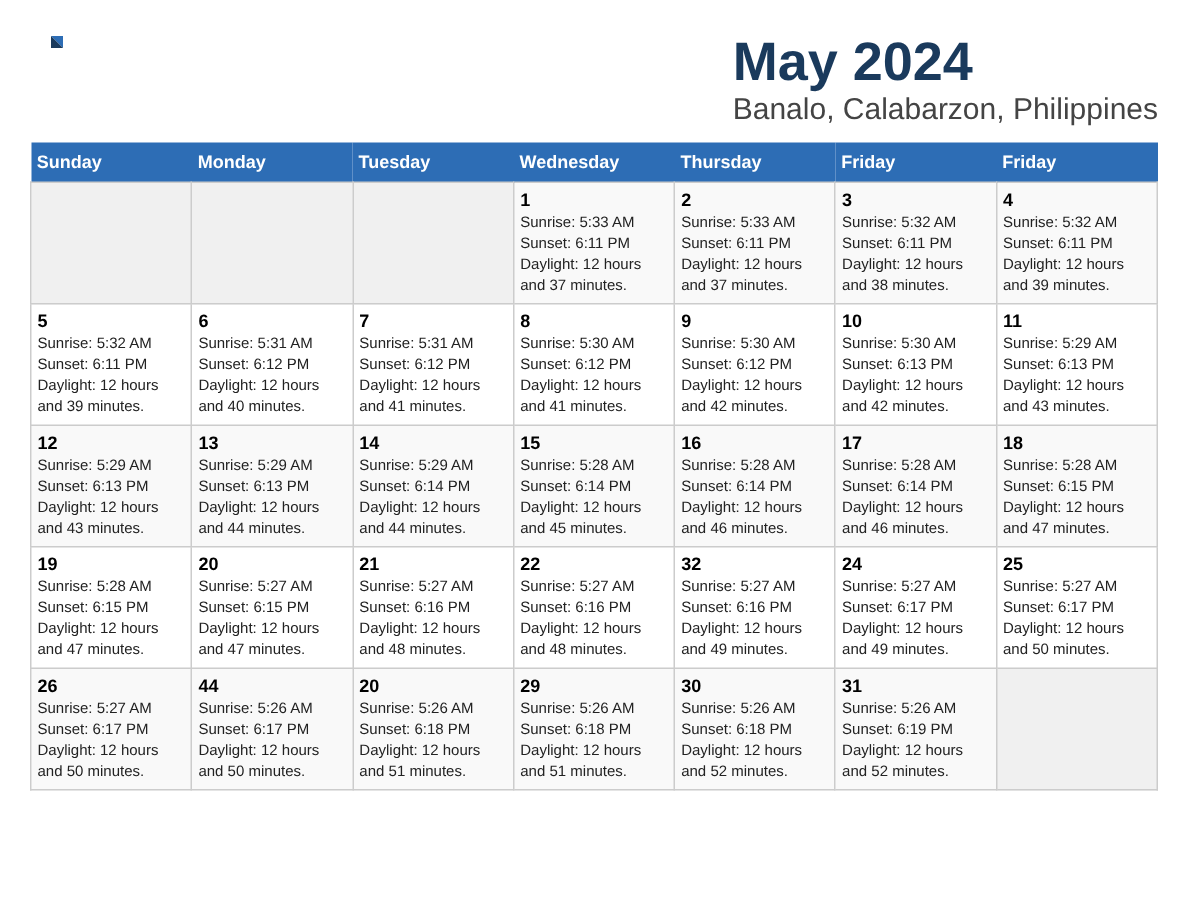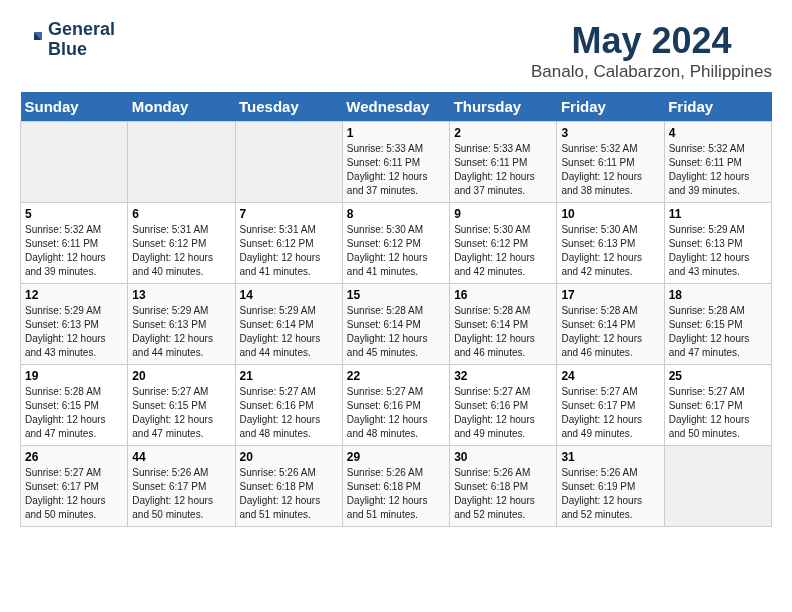--- a/index.html
+++ b/index.html
@@ -28,42 +28,42 @@
       line-height: 1.1;
     }
     .logo-text span {
       display: block;
     }
     .logo-icon {
       width: 24px;
       height: 24px;
     }
     .title-area {
-      text-align: center;
+      text-align: left;
     }
     .month-title {
       font-size: 36px;
       font-weight: bold;
       color: #1a3a5c;
     }
     .location-title {
-      font-size: 17px;
+      font-size: 20px;
       color: #444;
     }
     table {
       width: 100%;
       border-collapse: collapse;
       font-size: 11px;
     }
     thead th {
       background-color: #2d6db5;
       color: white;
       padding: 6px 4px;
       text-align: left;
-      font-size: 15px;
+      font-size: 12px;
       font-weight: bold;
     }
     tbody td {
       border: 1px solid #ccc;
       vertical-align: top;
       padding: 4px;
       width: 107px;
       min-height: 80px;
       background: #fff;
     }
@@ -90,24 +90,20 @@
   </style>
 </head>
 <body>
 
 <div class="header-area">
   <div class="logo">
     <svg class="logo-icon" viewBox="0 0 24 24">
       <polygon points="14,4 22,4 22,12" fill="#2d6db5"></polygon>
       <polygon points="14,4 22,12 14,12" fill="#1a3a5c"></polygon>
     </svg>
-    <div class="logo-text">
-      <span>General</span>
-      <span>Blue</span>
-    </div>
   </div>
   <div class="title-area">
     <div class="month-title">May 2024</div>
     <div class="location-title">Banalo, Calabarzon, Philippines</div>
   </div>
 </div>
 
 <table>
   <thead>
     <tr>

